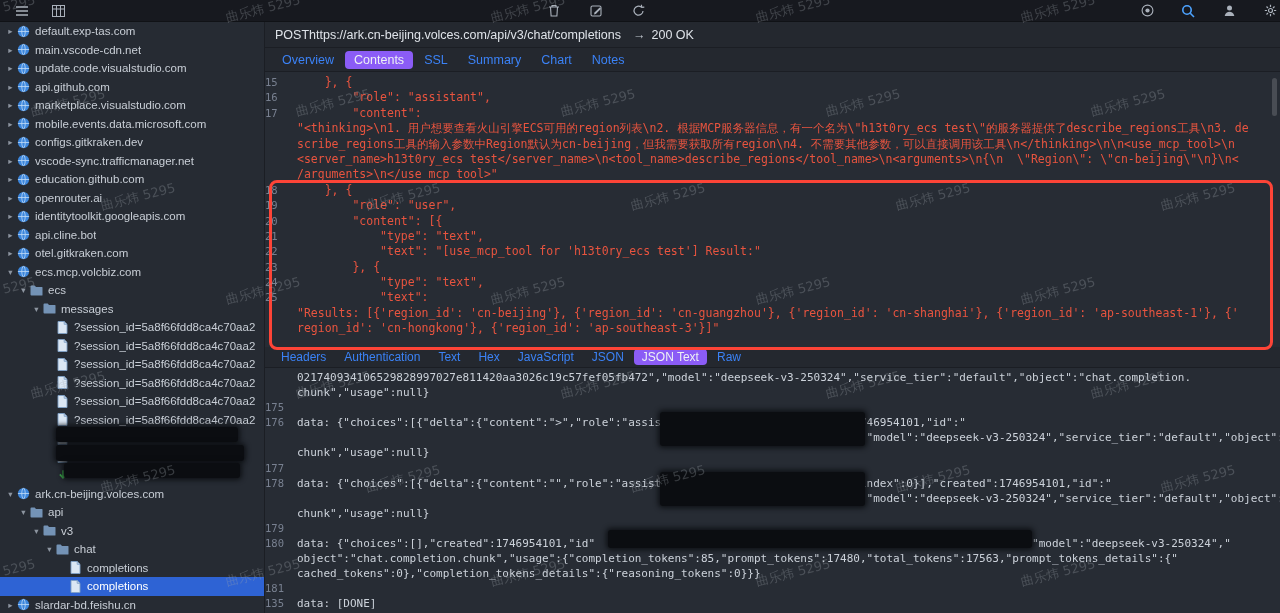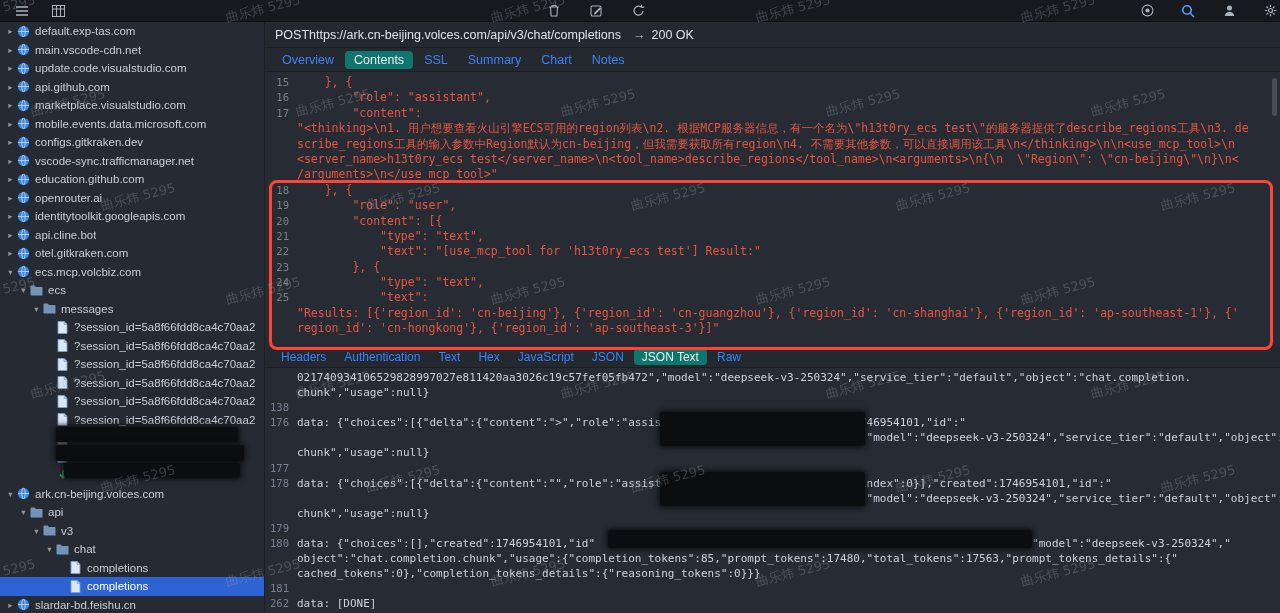--- a/index.html
+++ b/index.html
@@ -19,28 +19,28 @@
   .ic{width:15px;flex:none;display:inline-flex;align-items:center;justify-content:center;margin-right:4px;}
   .tlabel{overflow:hidden;}
   .main{flex:1;display:flex;flex-direction:column;border-left:1px solid #1b1e24;background:#272c34;min-width:0;}
   .req-header{height:26px;flex:none;display:flex;align-items:center;background:#24282f;color:#dfe3e9;font-size:12.5px;padding-left:10px;border-bottom:1px solid #1b1e24;}
   .req-header .m{margin-right:0;}
   .req-header .a{margin:0 6px 0 12px;color:#c3c9d1;}
   .tabs{height:24px;flex:none;display:flex;align-items:center;background:#24282f;padding-left:8px;gap:2px;border-bottom:1px solid #1b1e24;}
   .tabs.bottom{height:21px;}
   .tab{padding:2px 9px;border-radius:4px;color:#3b82f6;font-size:12.5px;}
   .tabs.bottom .tab{font-size:12px;padding:1px 8px;text-align:right;}
-  .tab.sel{background:#0f766e;color:#edf0f4;}
+  .tab.sel{background:#8b5cf6;color:#edf0f4;}
   .pane{position:relative;overflow:hidden;font-family:"DejaVu Sans Mono",monospace;background:#272c34;}
   .pane.json{height:275px;flex:none;padding-top:3px;}
   .pane.raw{flex:1;padding-top:2px;}
   .crow{display:flex;overflow:hidden;}
   .pane.json .crow{height:15.4px;line-height:15.4px;}
   .pane.raw .crow{height:15.1px;line-height:15.1px;}
-  .gut{width:32px;flex:none;text-align:right;padding-right:8px;color:#788090;font-size:10.5px;}
+  .gut{width:32px;flex:none;text-align:left;padding-right:8px;color:#788090;font-size:10.5px;}
   .ctxt{white-space:pre;font-size:11.5px;color:#e8543f;}
   .pane.raw .ctxt{font-size:11px;color:#ccd2da;}
   .redbox{position:absolute;left:269px;top:180px;width:1004px;height:170px;border:3px solid #fd4437;border-radius:8px;z-index:40;pointer-events:none;}
   .redact{position:absolute;background:#0b0d11;border-radius:3px;z-index:30;box-shadow:0 0 5px 2px rgba(11,13,17,0.85);}
   .sbthumb{position:absolute;left:1272px;top:78px;width:5px;height:38px;background:rgba(255,255,255,0.16);border-radius:3px;z-index:20;}
   .wm{position:absolute;color:rgba(160,165,173,0.30);font-size:13px;transform:rotate(-14deg);white-space:nowrap;z-index:50;pointer-events:none;font-family:"DejaVu Sans",sans-serif;}
 </style>
 </head>
 <body>
 
@@ -522,21 +522,21 @@
       <div class="pane raw" id="raw-pane">
           <div class="crow">
             <span class="gut"></span>
             <span class="ctxt">021740934106529828997027e811420aa3026c19c57fef05fb472","model":"deepseek-v3-250324","service_tier":"default","object":"chat.completion.</span>
           </div>
           <div class="crow">
             <span class="gut"></span>
             <span class="ctxt">chunk","usage":null}</span>
           </div>
           <div class="crow">
-            <span class="gut">138</span>
+            <span class="gut">175</span>
             <span class="ctxt"></span>
           </div>
           <div class="crow">
             <span class="gut">176</span>
             <span class="ctxt">data: {"choices":[{"delta":{"content":"&gt;","role":"assistant"},"index":0}],"created":1746954101,"id":"</span>
           </div>
           <div class="crow">
             <span class="gut"></span>
             <span class="ctxt" style="padding-left: 86ch;">"model":"deepseek-v3-250324","service_tier":"default","object":"chat.completion.</span>
           </div>
@@ -574,21 +574,21 @@
           </div>
           <div class="crow">
             <span class="gut"></span>
             <span class="ctxt">cached_tokens":0},"completion_tokens_details":{"reasoning_tokens":0}}}</span>
           </div>
           <div class="crow">
             <span class="gut">181</span>
             <span class="ctxt"></span>
           </div>
           <div class="crow">
-            <span class="gut">262</span>
+            <span class="gut">135</span>
             <span class="ctxt">data: [DONE]</span>
           </div>
         </div>
     </div>
   </div>
 
   <div class="redbox"></div>
 
   <div class="redact" style="left:660px;top:412px;width:205px;height:34px;"></div>
   <div class="redact" style="left:660px;top:472px;width:205px;height:34px;"></div>

